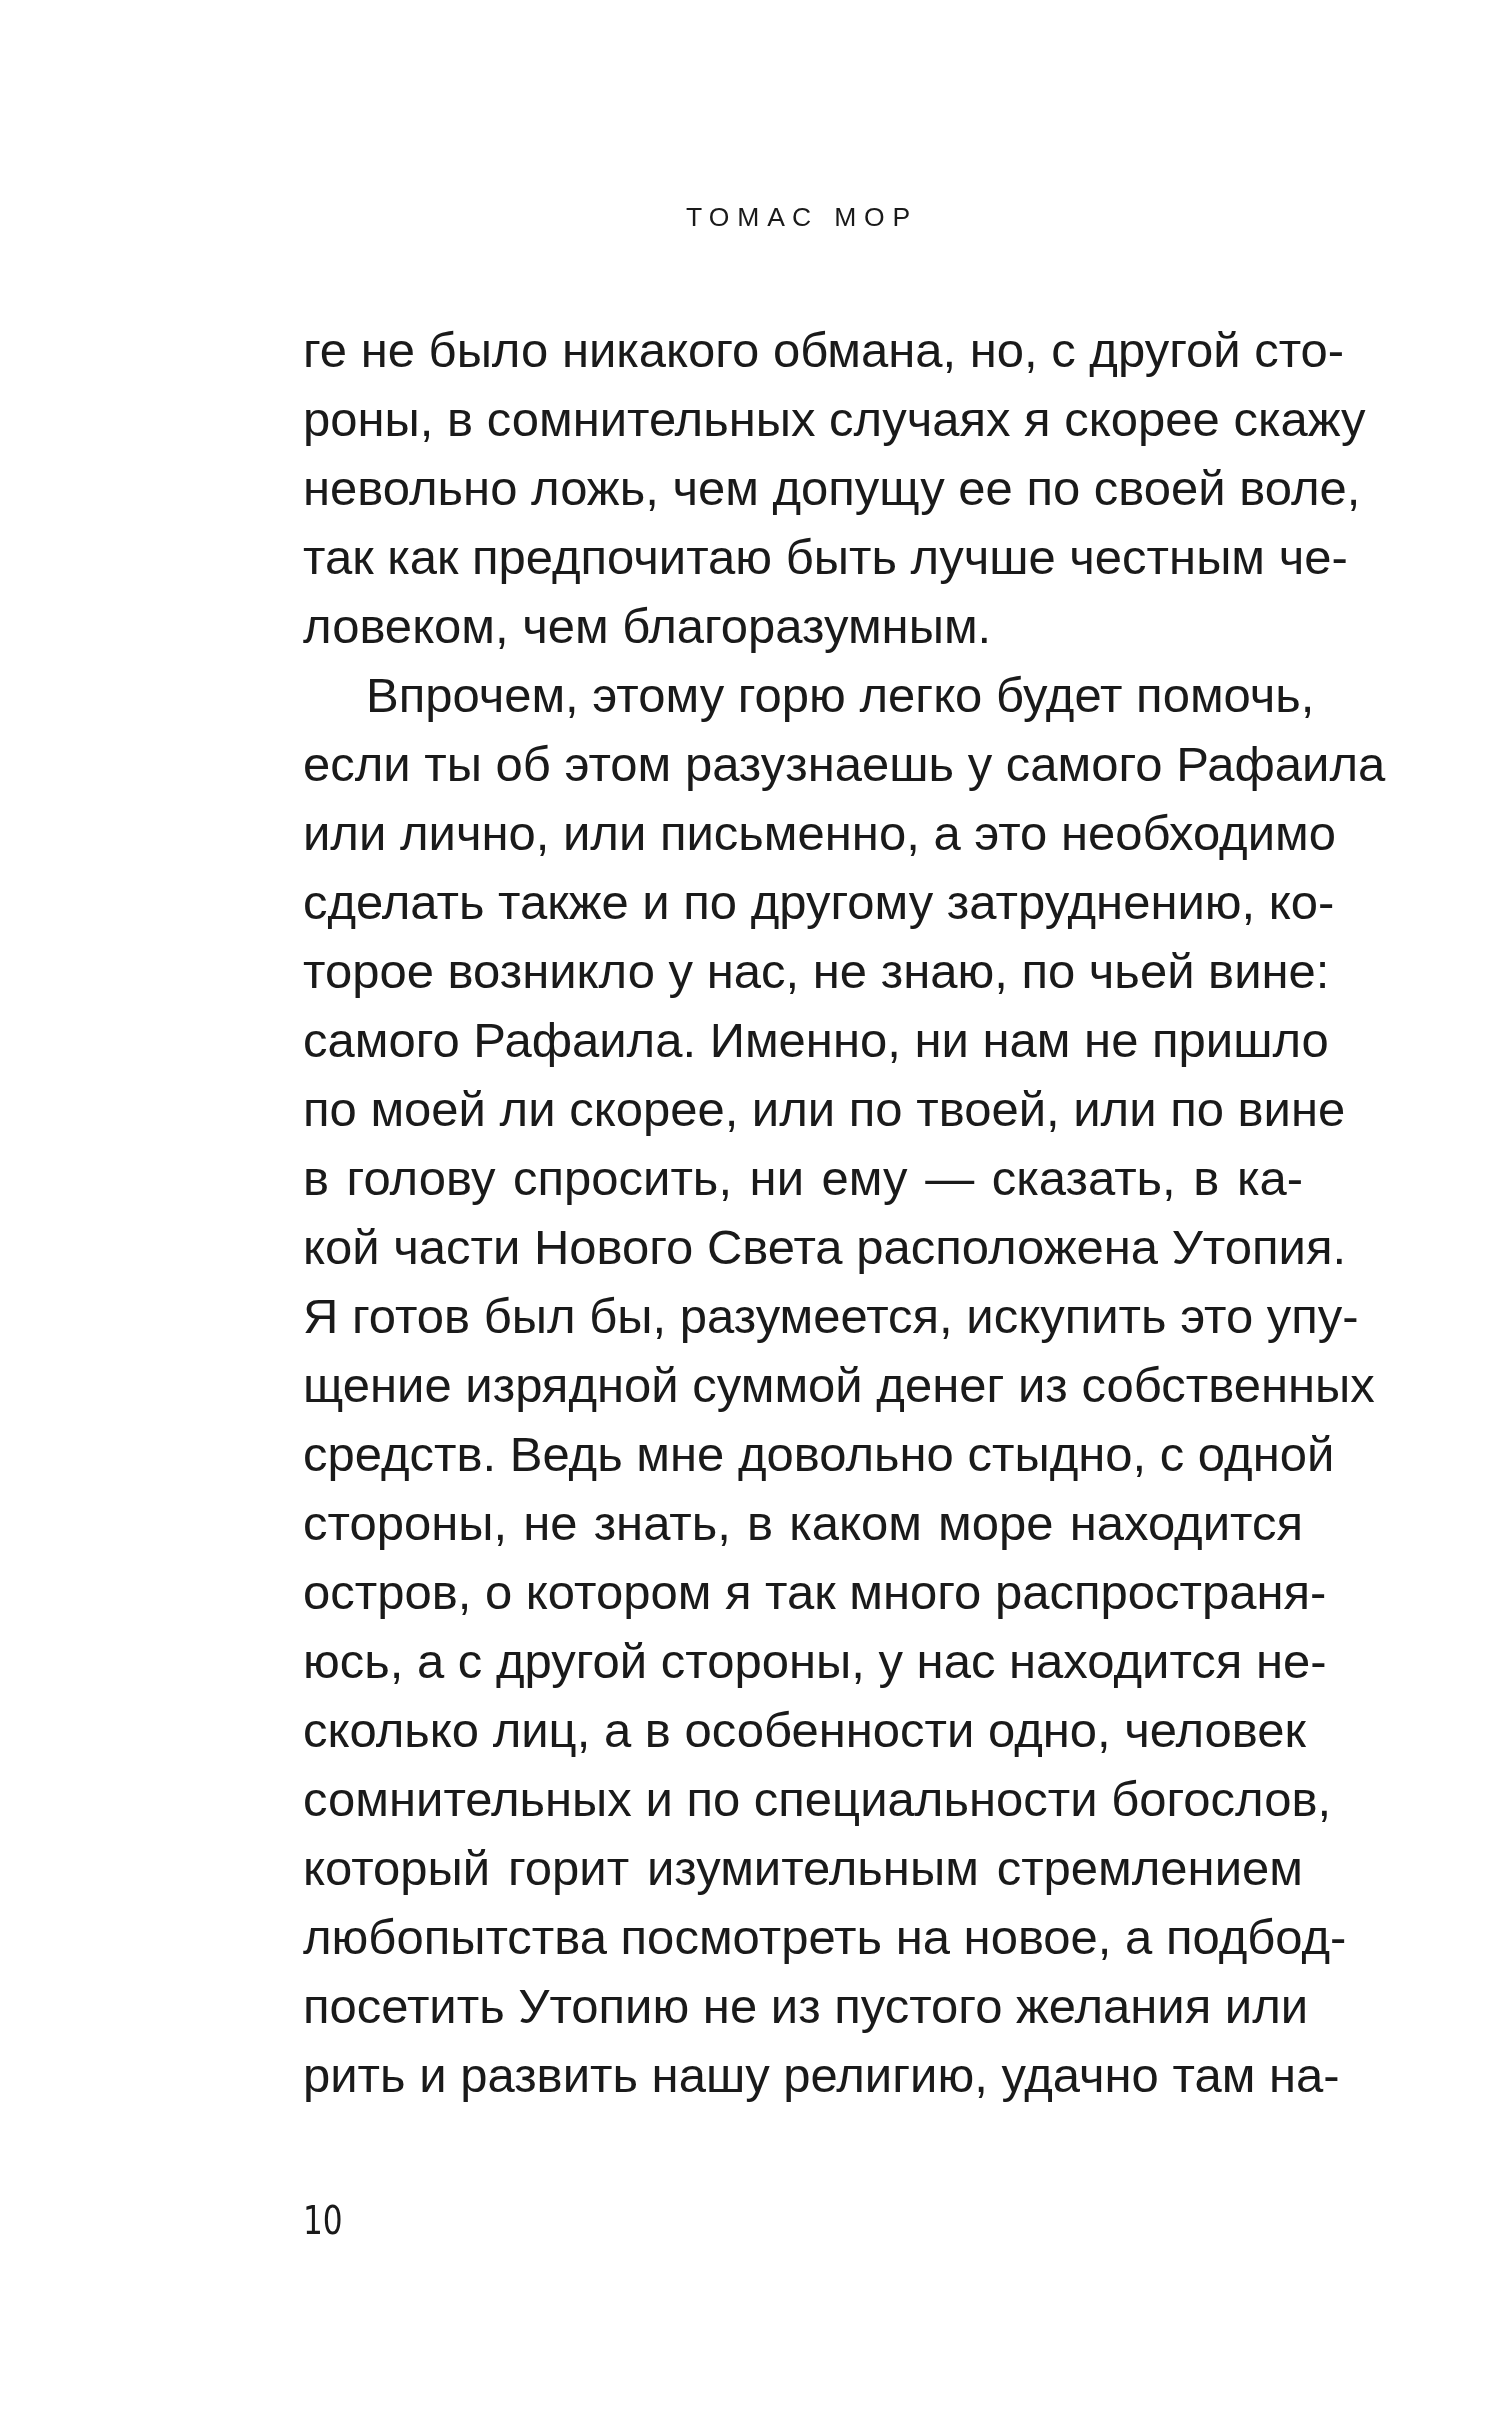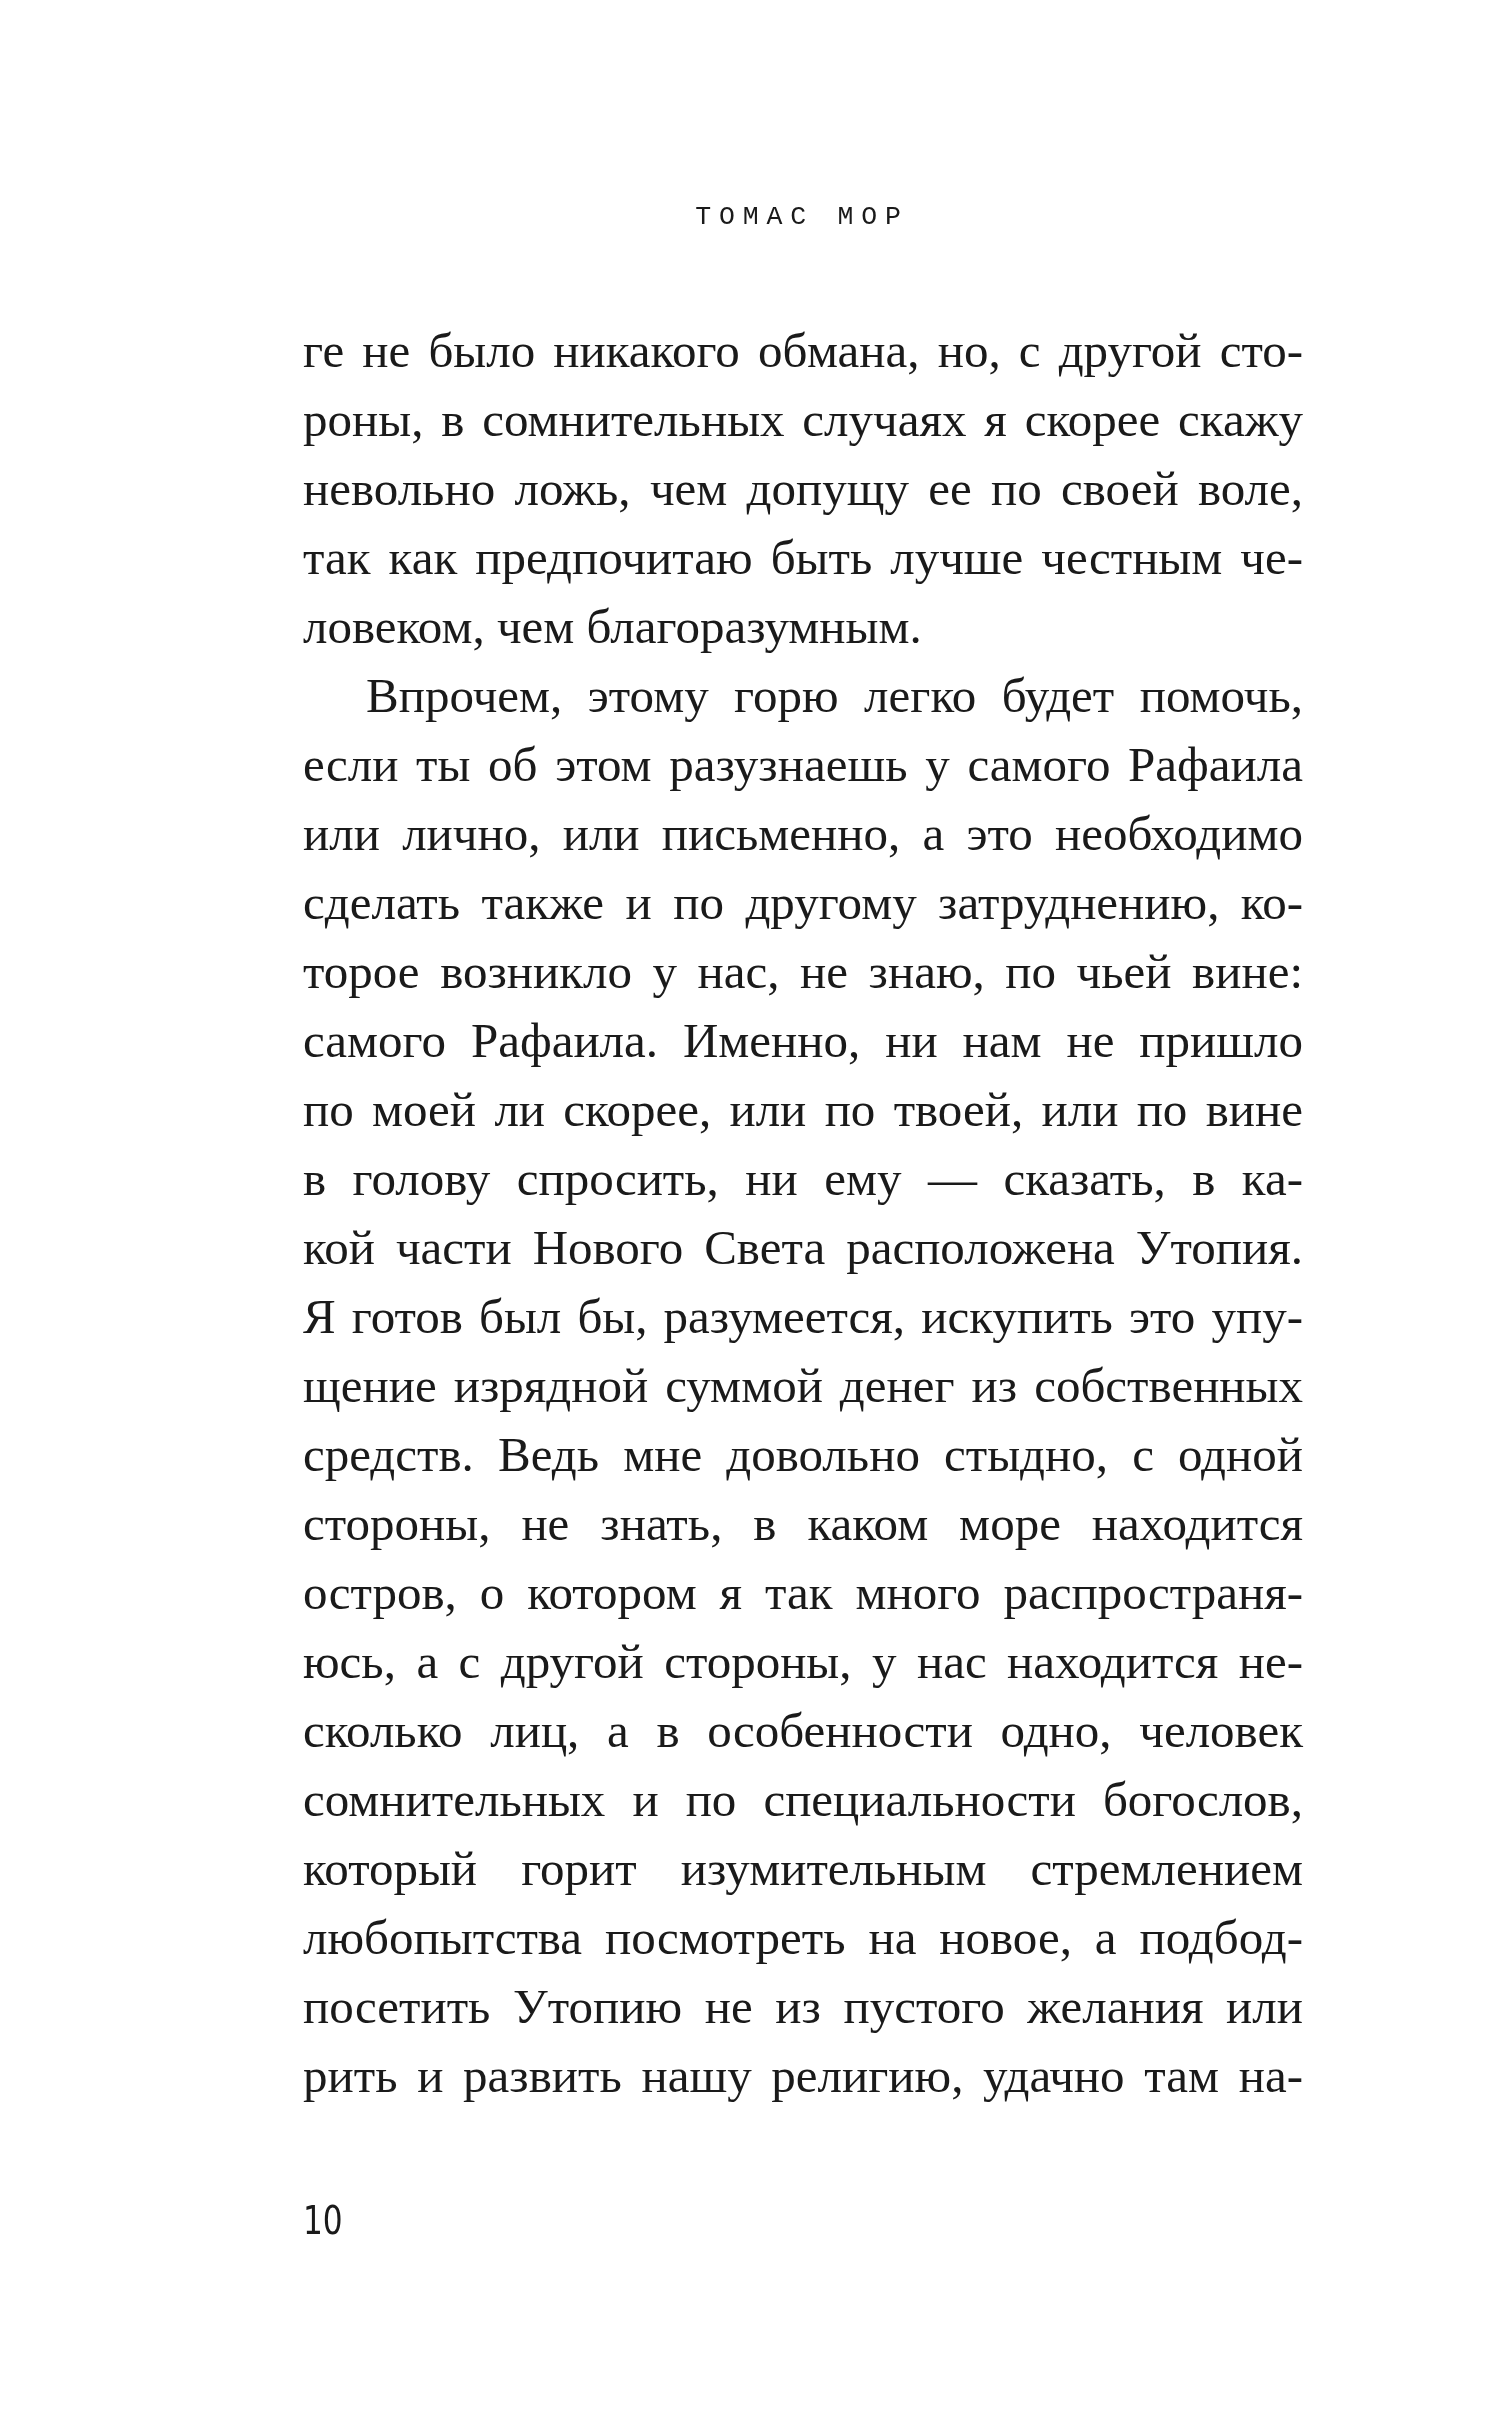--- a/index.html
+++ b/index.html
@@ -1,25 +1,25 @@
 <!DOCTYPE html>
 <html><head>
 <meta charset="utf-8">
 <style>
   html, body { margin: 0; padding: 0; background: #ffffff; }
   body { width: 1506px; height: 2432px; position: relative; overflow: hidden; }
   .page { position: absolute; left: 0; top: 0; width: 1506px; height: 2432px; background: #fff; }
   .running-head {
     position: absolute; top: 202px; left: 0; width: 1506px; text-align: center;
-    font-family: Liberation Mono, monospace; font-size: 26.5px; letter-spacing: 7.8px;
+    font-family: Liberation Sans, sans-serif; font-size: 26.5px; letter-spacing: 7.8px;
     color: #1a1a1a; padding-left: 98px; box-sizing: border-box;
   }
   .body-text {
     position: absolute; left: 303px; top: 316px; width: 1000px;
-    font-family: Liberation Serif, serif; font-size: 49px; line-height: 69px;
+    font-family: Liberation Sans, sans-serif; font-size: 49px; line-height: 69px;
     color: #1a1a1a;
   }
   .line { white-space: nowrap; display: block; text-align: justify; text-align-last: justify; height: 69px; }
   .line.last { text-align-last: left; }
   .line.indent { padding-left: 63px; }
   .folio {
     position: absolute; left: 303px; top: 2198px;
     font-family: "DejaVu Sans", sans-serif; font-size: 39px; color: #1a1a1a;
     transform: scaleX(0.8); transform-origin: left;
   }

